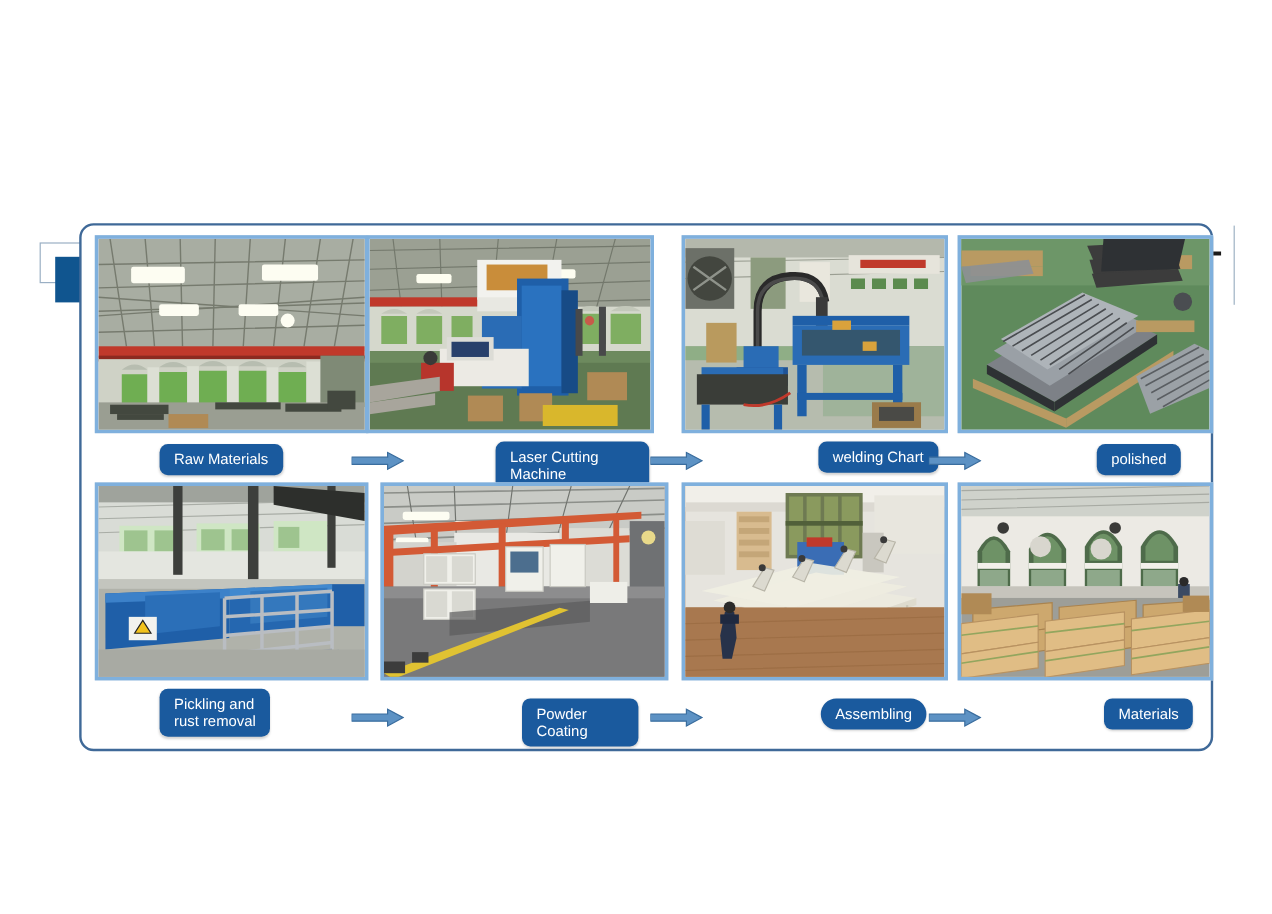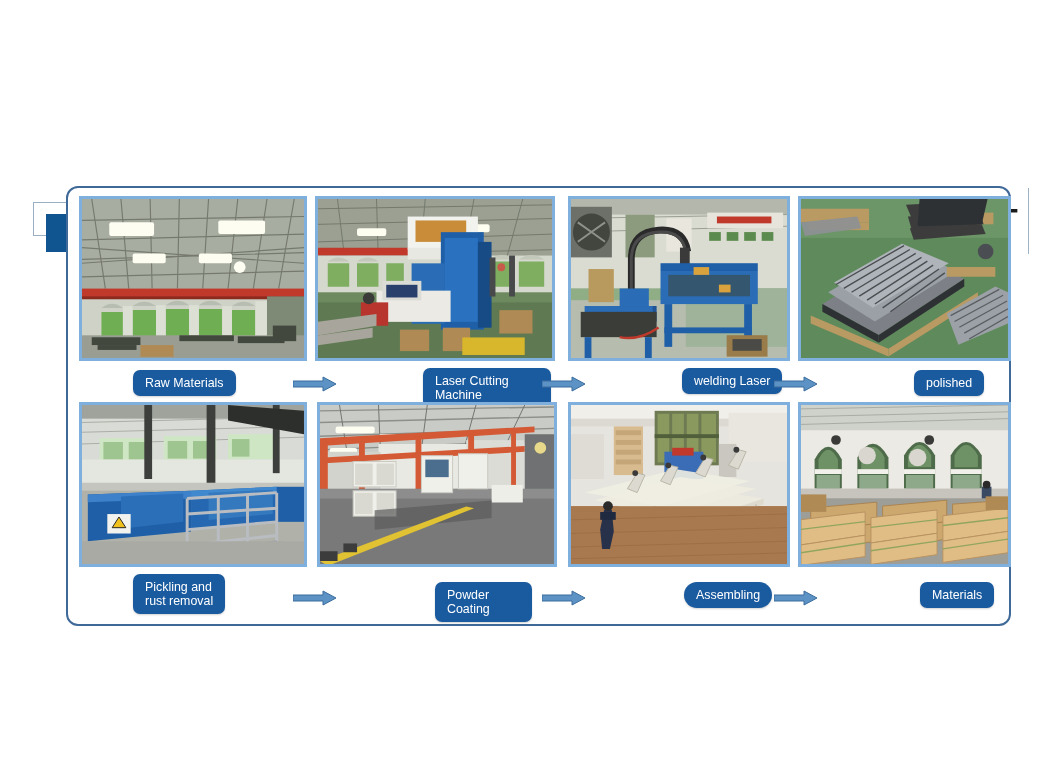--- a/index.html
+++ b/index.html
@@ -156,21 +156,21 @@
         </div>
         <div class="pill" style="left:54px;top:174px;">Raw Materials</div>
       </div>
 
       <div class="arrow" style="left:225px;top:180px;">
         <svg width="44" height="16" viewBox="0 0 44 16">
             <path d="M0 5 L30 5 L30 1 L43 8 L30 15 L30 11 L0 11 Z" fill="#5d92c4" stroke="#3a6d9e" stroke-width="1"></path>
           </svg>
       </div>
 
-      <div class="cell" style="left:247px;width:236px;">
+      <div class="cell" style="left:237px;width:236px;">
         <div class="thumb" style="width:240px;height:165px;">
           <svg class="scene" viewBox="0 0 240 165" preserveAspectRatio="none">
             <rect width="240" height="165" fill="#c8cbc0"></rect>
             <rect width="240" height="70" fill="#9ba093"></rect>
             <g stroke="#6a6f63" stroke-width="1" opacity=".8">
               <path d="M0 10 L240 6 M0 26 L240 20 M0 44 L240 36 M0 58 L240 52"></path>
               <path d="M20 0 L28 66 M60 0 L62 66 M110 0 L104 66 M160 0 L148 66 M210 0 L192 66"></path>
             </g>
             <g fill="#fdfdf0">
                 <rect x="40" y="30" width="30" height="8" rx="2"></rect>
@@ -276,21 +276,21 @@
             <g fill="#1f5fa8">
                 <rect x="14" y="142" width="7" height="22"></rect>
                 <rect x="76" y="142" width="7" height="22"></rect>
               </g>
             <rect x="18" y="72" width="26" height="34" fill="#b99a5e"></rect>
             <rect x="160" y="140" width="42" height="22" fill="#9a7b4a"></rect>
             <rect x="166" y="144" width="30" height="12" fill="#4a4a46"></rect>
             <path d="M90 132 q-20 14 -40 10" stroke="#c0392b" stroke-width="2.5" fill="none"></path>
           </svg>
         </div>
-        <div class="pill" style="left:114px;top:172px;">welding Laser</div>
+        <div class="pill" style="left:114px;top:172px;">welding Chart</div>
       </div>
 
       <div class="arrow" style="left:706px;top:180px;">
         <svg width="44" height="16" viewBox="0 0 44 16">
             <path d="M0 5 L30 5 L30 1 L43 8 L30 15 L30 11 L0 11 Z" fill="#5d92c4" stroke="#3a6d9e" stroke-width="1"></path>
           </svg>
       </div>
 
       <div class="cell" style="left:730px;width:216px;padding-left:44px;">
         <div class="thumb" style="width:213px;height:165px;">

